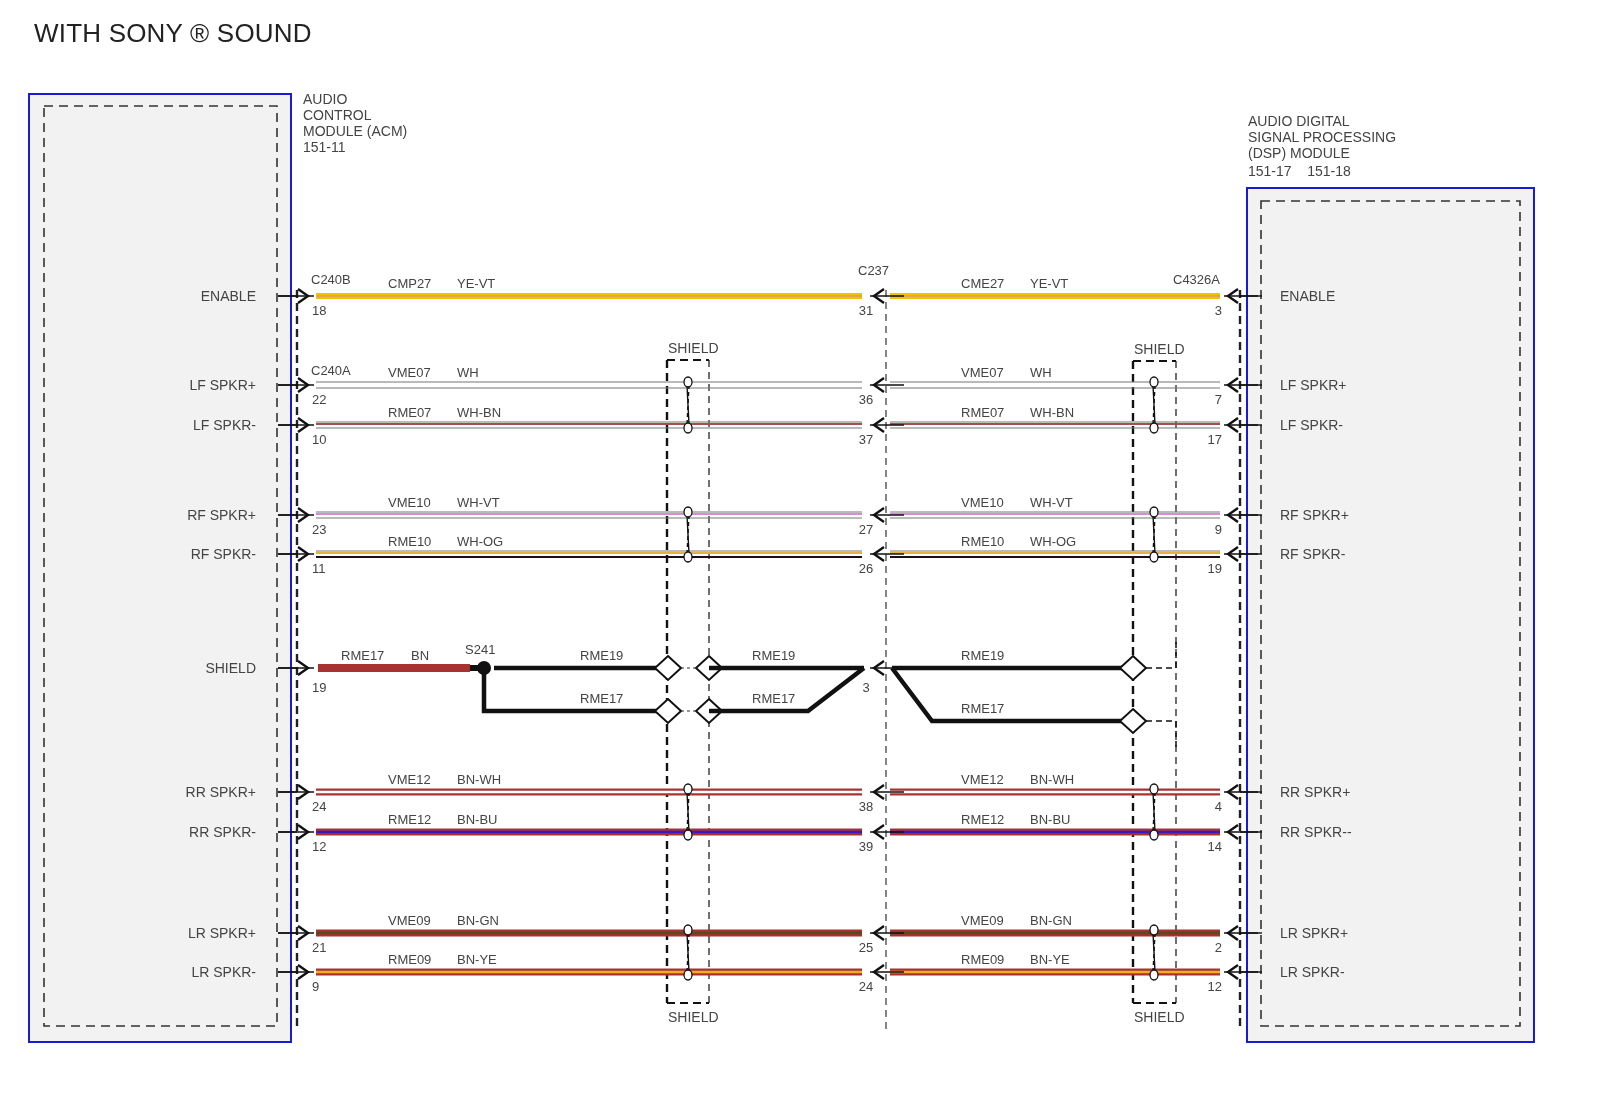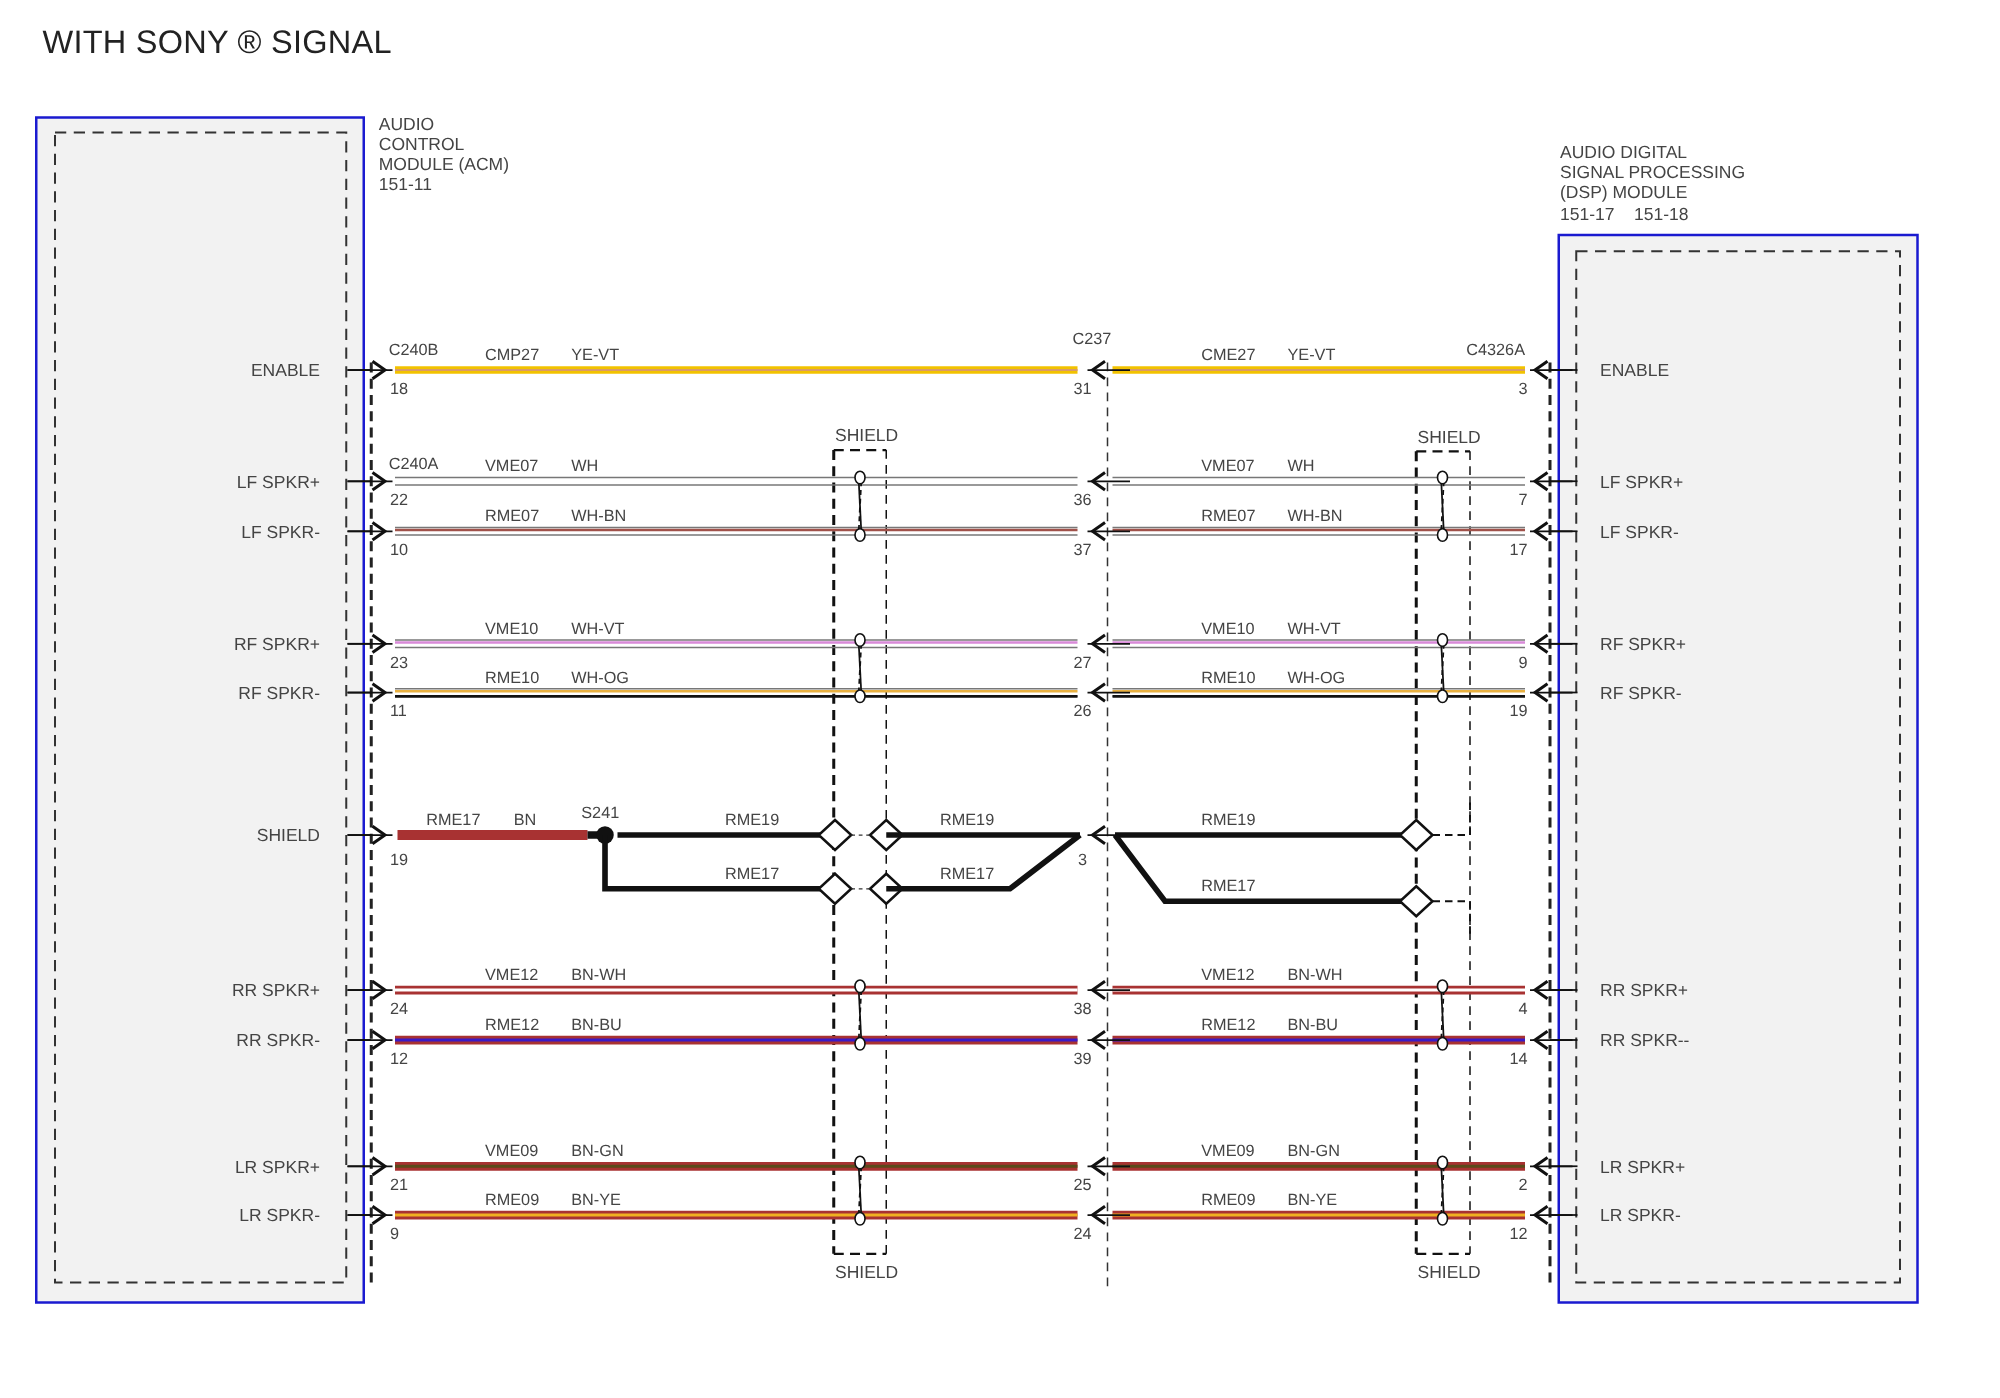--- a/index.html
+++ b/index.html
@@ -5,21 +5,21 @@
   html, body { margin: 0; padding: 0; background: #ffffff; }
   body { width: 1600px; height: 1118px; position: relative; overflow: hidden;
          font-family: "Liberation Sans", sans-serif; color: #333; }
   #title { position: absolute; left: 34px; top: 18px; font-size: 26px; color: #222; letter-spacing: 0.2px; }
   #diagram { position: absolute; left: 0; top: 0; }
   text { font-family: "Liberation Sans", sans-serif; fill: #444; }
 </style>
 </head>
 <body>
 
-<div id="title">WITH SONY ® SIGNAL</div>
+<div id="title">WITH SONY ® SOUND</div>
 
 <svg id="diagram" width="1600" height="1118" xmlns="http://www.w3.org/2000/svg">
 
   <g>
     <rect x="29" y="94" width="262" height="948" fill="#f2f2f2" stroke="#1a1ad0" stroke-width="2"></rect>
     <rect x="44" y="106" width="233" height="920" fill="none" stroke="#333" stroke-width="1.6" stroke-dasharray="9,6"></rect>
   </g>
   <g>
     <rect x="1247" y="188" width="287" height="854" fill="#f2f2f2" stroke="#1a1ad0" stroke-width="2"></rect>
     <rect x="1261" y="201" width="259" height="825" fill="none" stroke="#333" stroke-width="1.6" stroke-dasharray="9,6"></rect>

